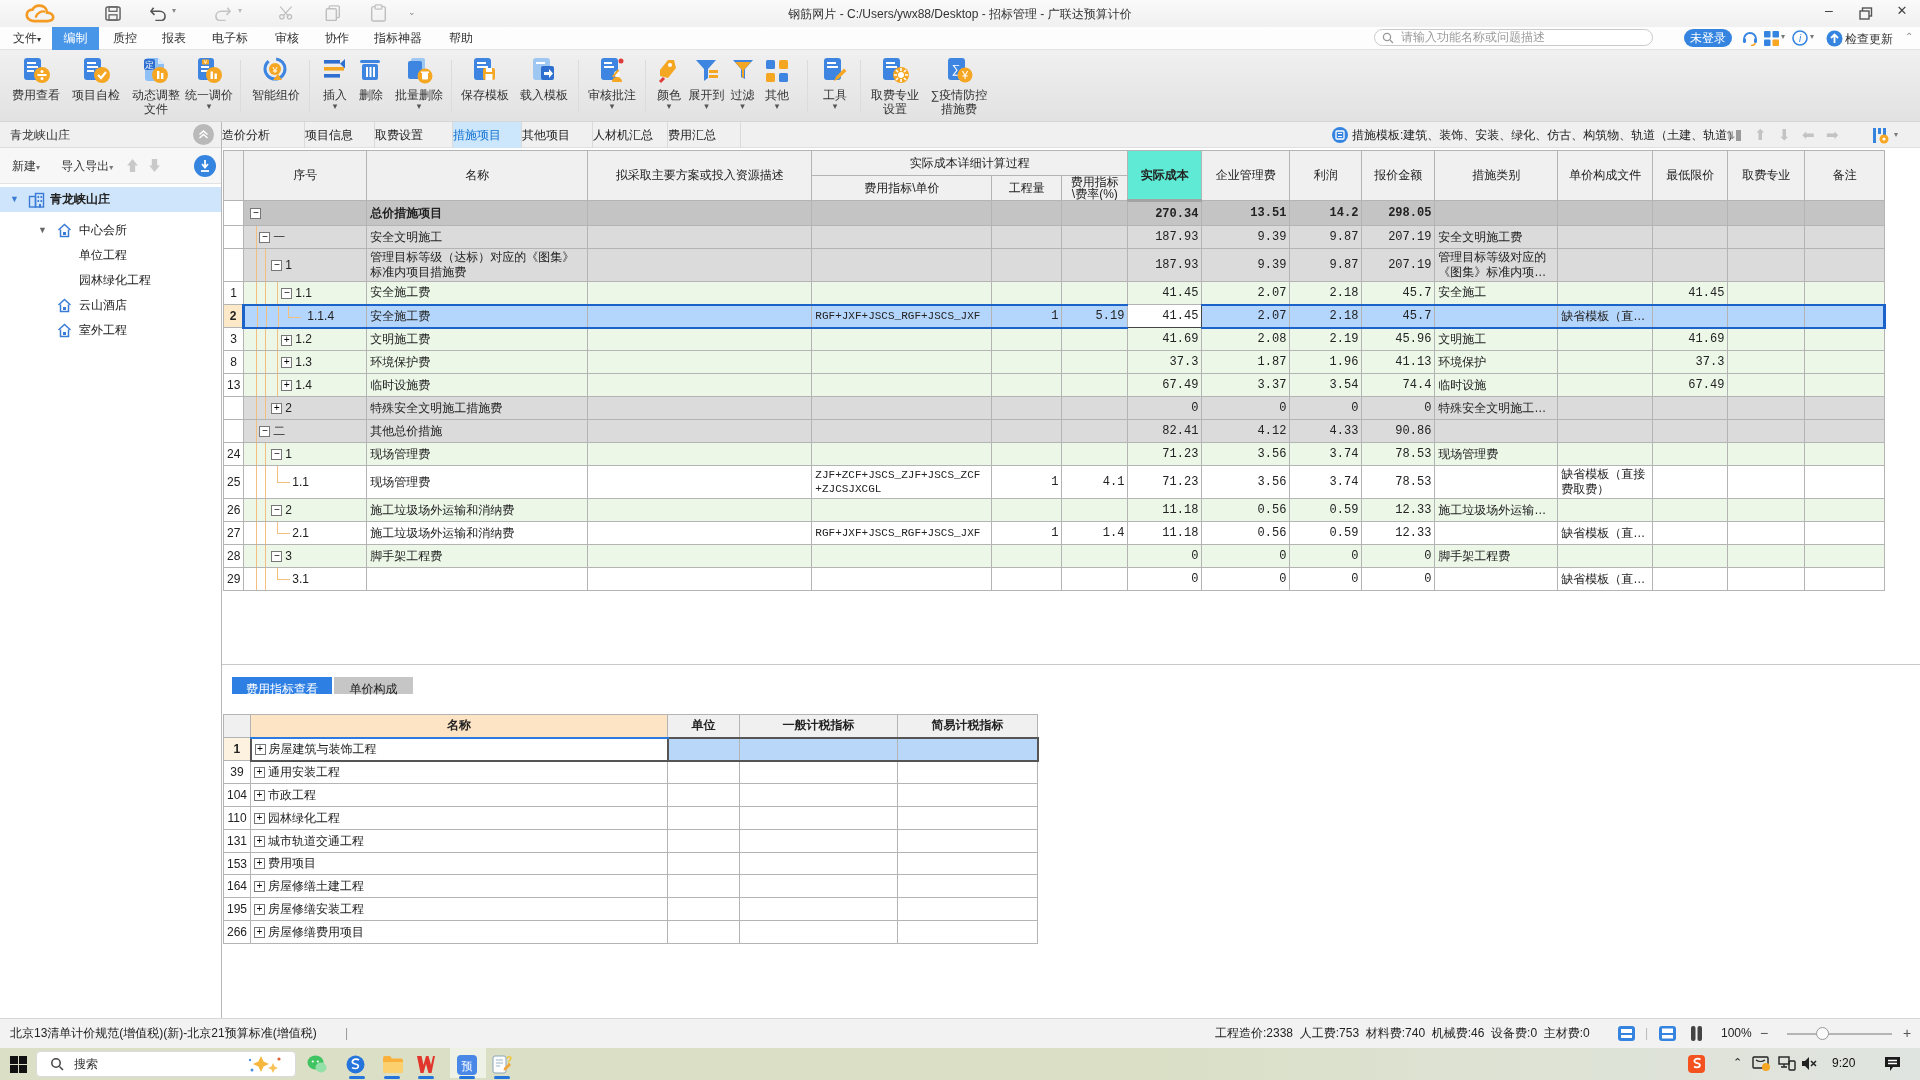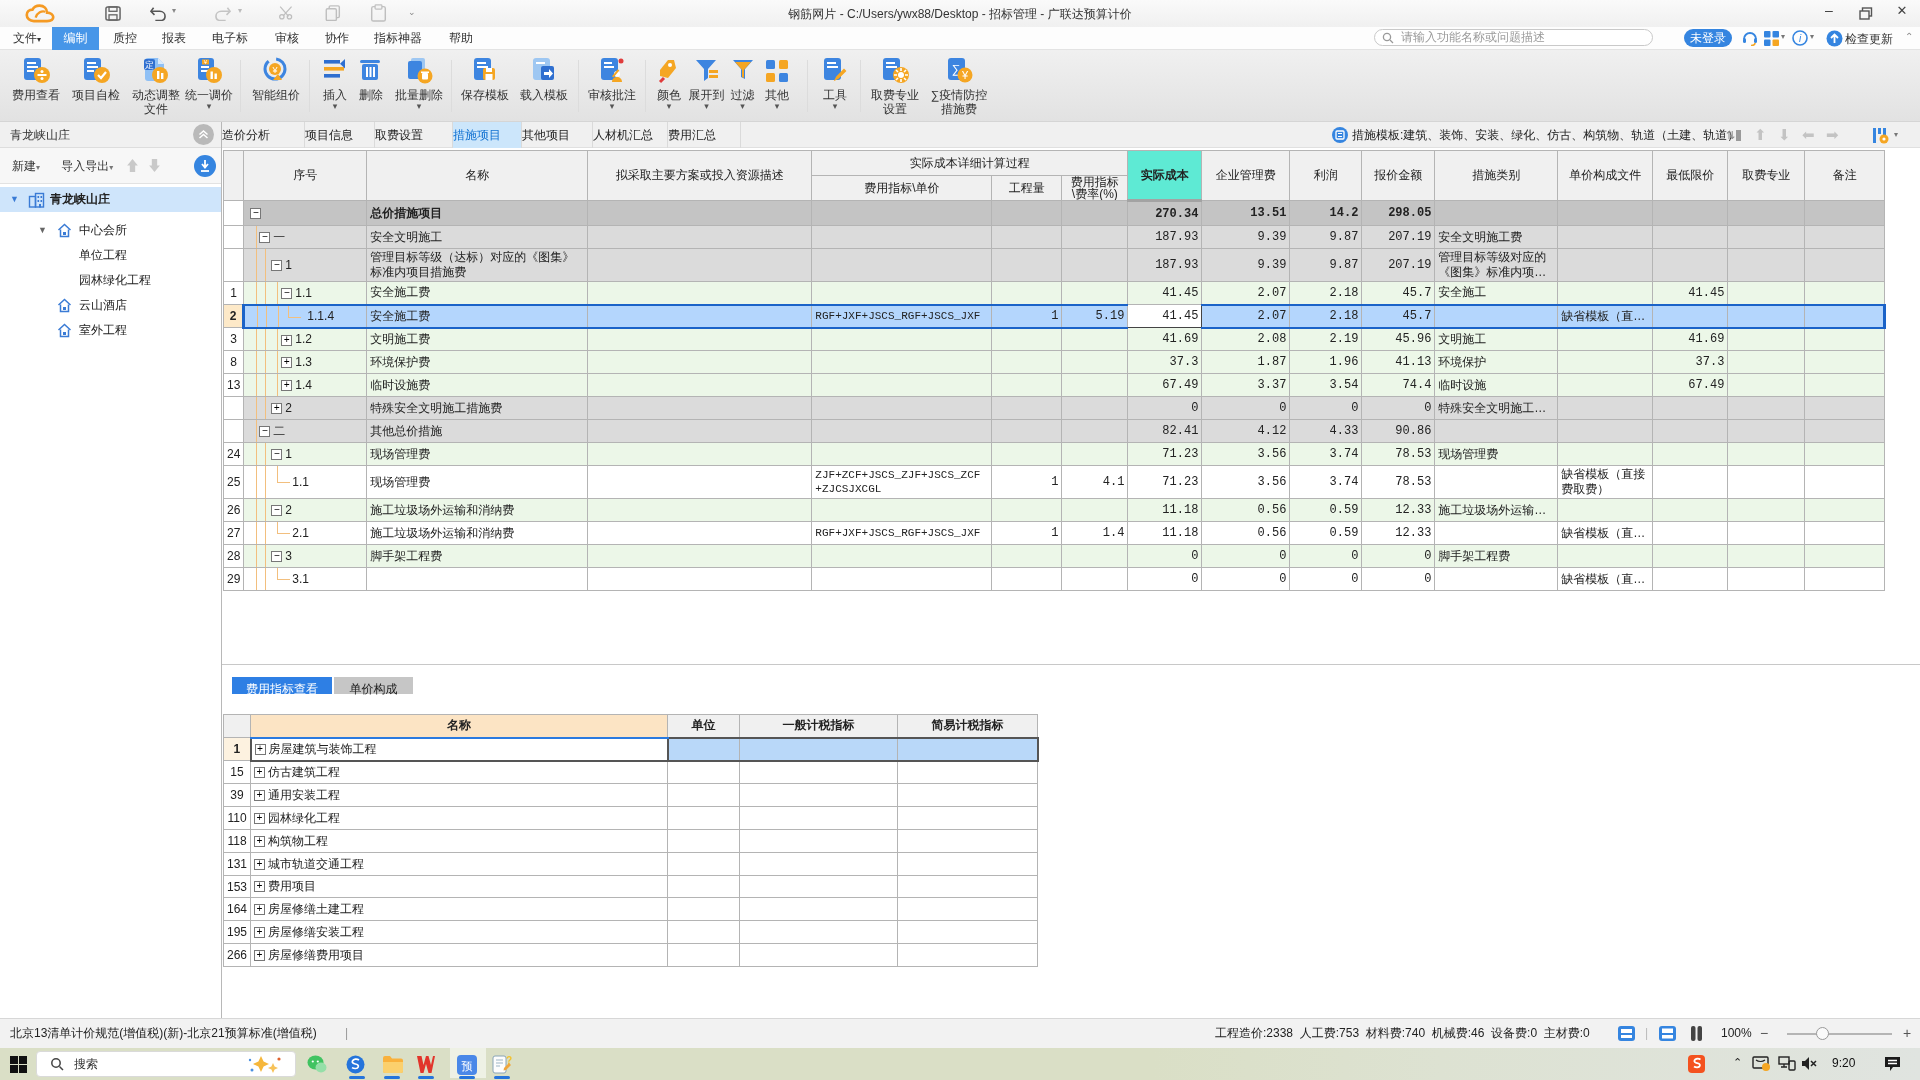--- a/index.html
+++ b/index.html
@@ -800,43 +800,36 @@
         <th>简易计税指标</th>
       </tr>
 <tr style="height:23px">
         <td class="rn" style="background:#fdf2e0;font-weight:bold">1</td>
         <td style="border:2px solid #555"><span class="exp">+</span>房屋建筑与装饰工程</td>
         <td style="background:#b9d8f9;border-top:2px solid #555;border-bottom:2px solid #555">&nbsp;</td>
         <td style="background:#b9d8f9;border-top:2px solid #555;border-bottom:2px solid #555">&nbsp;</td>
         <td style="background:#b9d8f9;border-top:2px solid #555;border-bottom:2px solid #555;border-right:2px solid #555">&nbsp;</td>
       </tr>
 <tr style="height:23px">
-        <td class="rn">15</td>
-        <td><span class="exp">+</span>仿古建筑工程</td>
-        <td></td>
-        <td></td>
-        <td></td>
-      </tr>
-<tr style="height:23px">
         <td class="rn">39</td>
         <td><span class="exp">+</span>通用安装工程</td>
+        <td></td>
+        <td></td>
+        <td></td>
+      </tr>
+<tr style="height:23px">
+        <td class="rn">104</td>
+        <td><span class="exp">+</span>市政工程</td>
         <td></td>
         <td></td>
         <td></td>
       </tr>
 <tr style="height:23px">
         <td class="rn">110</td>
         <td><span class="exp">+</span>园林绿化工程</td>
-        <td></td>
-        <td></td>
-        <td></td>
-      </tr>
-<tr style="height:23px">
-        <td class="rn">118</td>
-        <td><span class="exp">+</span>构筑物工程</td>
         <td></td>
         <td></td>
         <td></td>
       </tr>
 <tr style="height:23px">
         <td class="rn">131</td>
         <td><span class="exp">+</span>城市轨道交通工程</td>
         <td></td>
         <td></td>
         <td></td>

